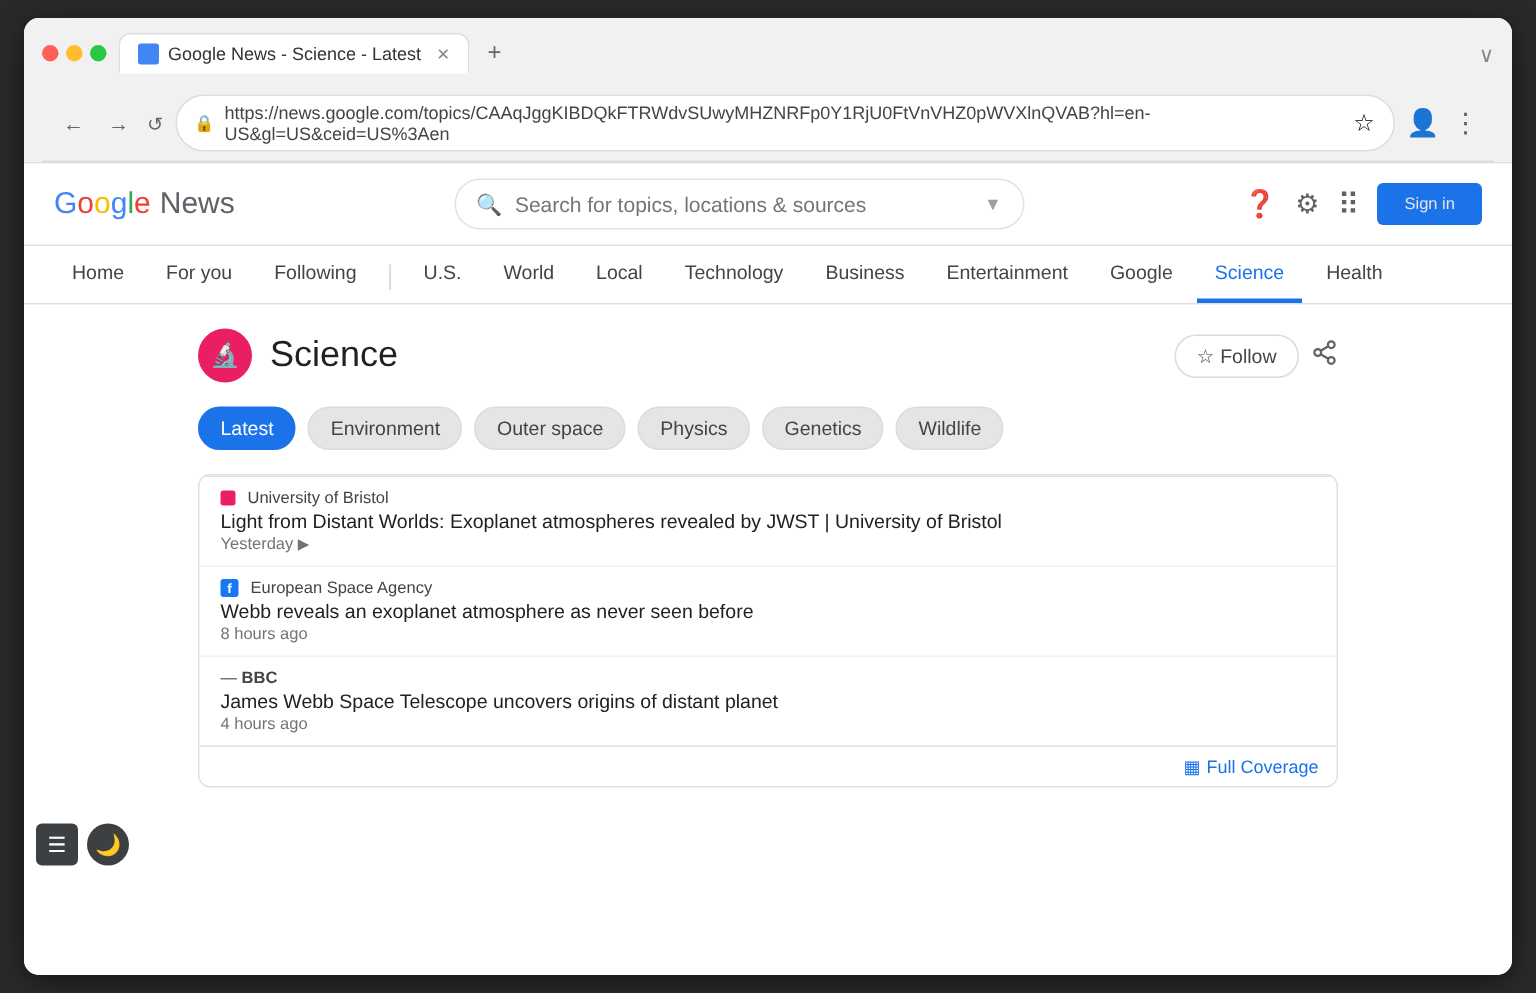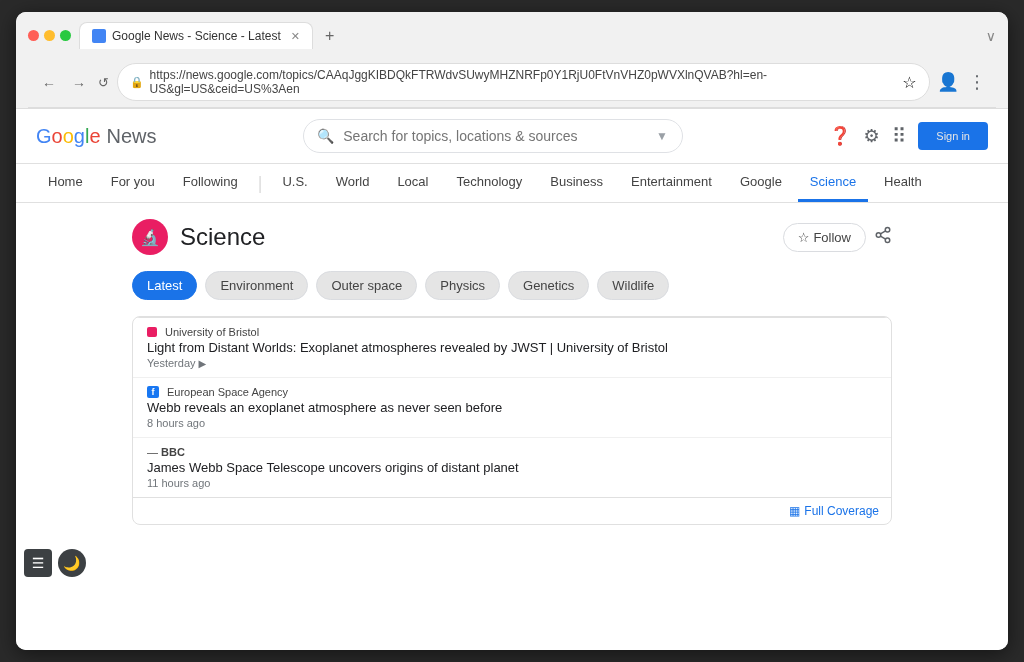--- a/index.html
+++ b/index.html
@@ -606,21 +606,21 @@
               </div>
               <div class="related-headline">Webb reveals an exoplanet atmosphere as never seen before</div>
               <div class="related-time">8 hours ago</div>
             </div>
 
             <div class="related-item">
               <div class="related-source">
                 <span style="font-size:11px;color:#444;">— <strong>BBC</strong></span>
               </div>
               <div class="related-headline">James Webb Space Telescope uncovers origins of distant planet</div>
-              <div class="related-time">11 hours ago</div>
+              <div class="related-time">4 hours ago</div>
             </div>
           </div>
           <div class="full-coverage-row">
             <button class="full-coverage-btn">
               <span>▦</span>
               <span>Full Coverage</span>
             </button>
           </div>
         </div>
 

